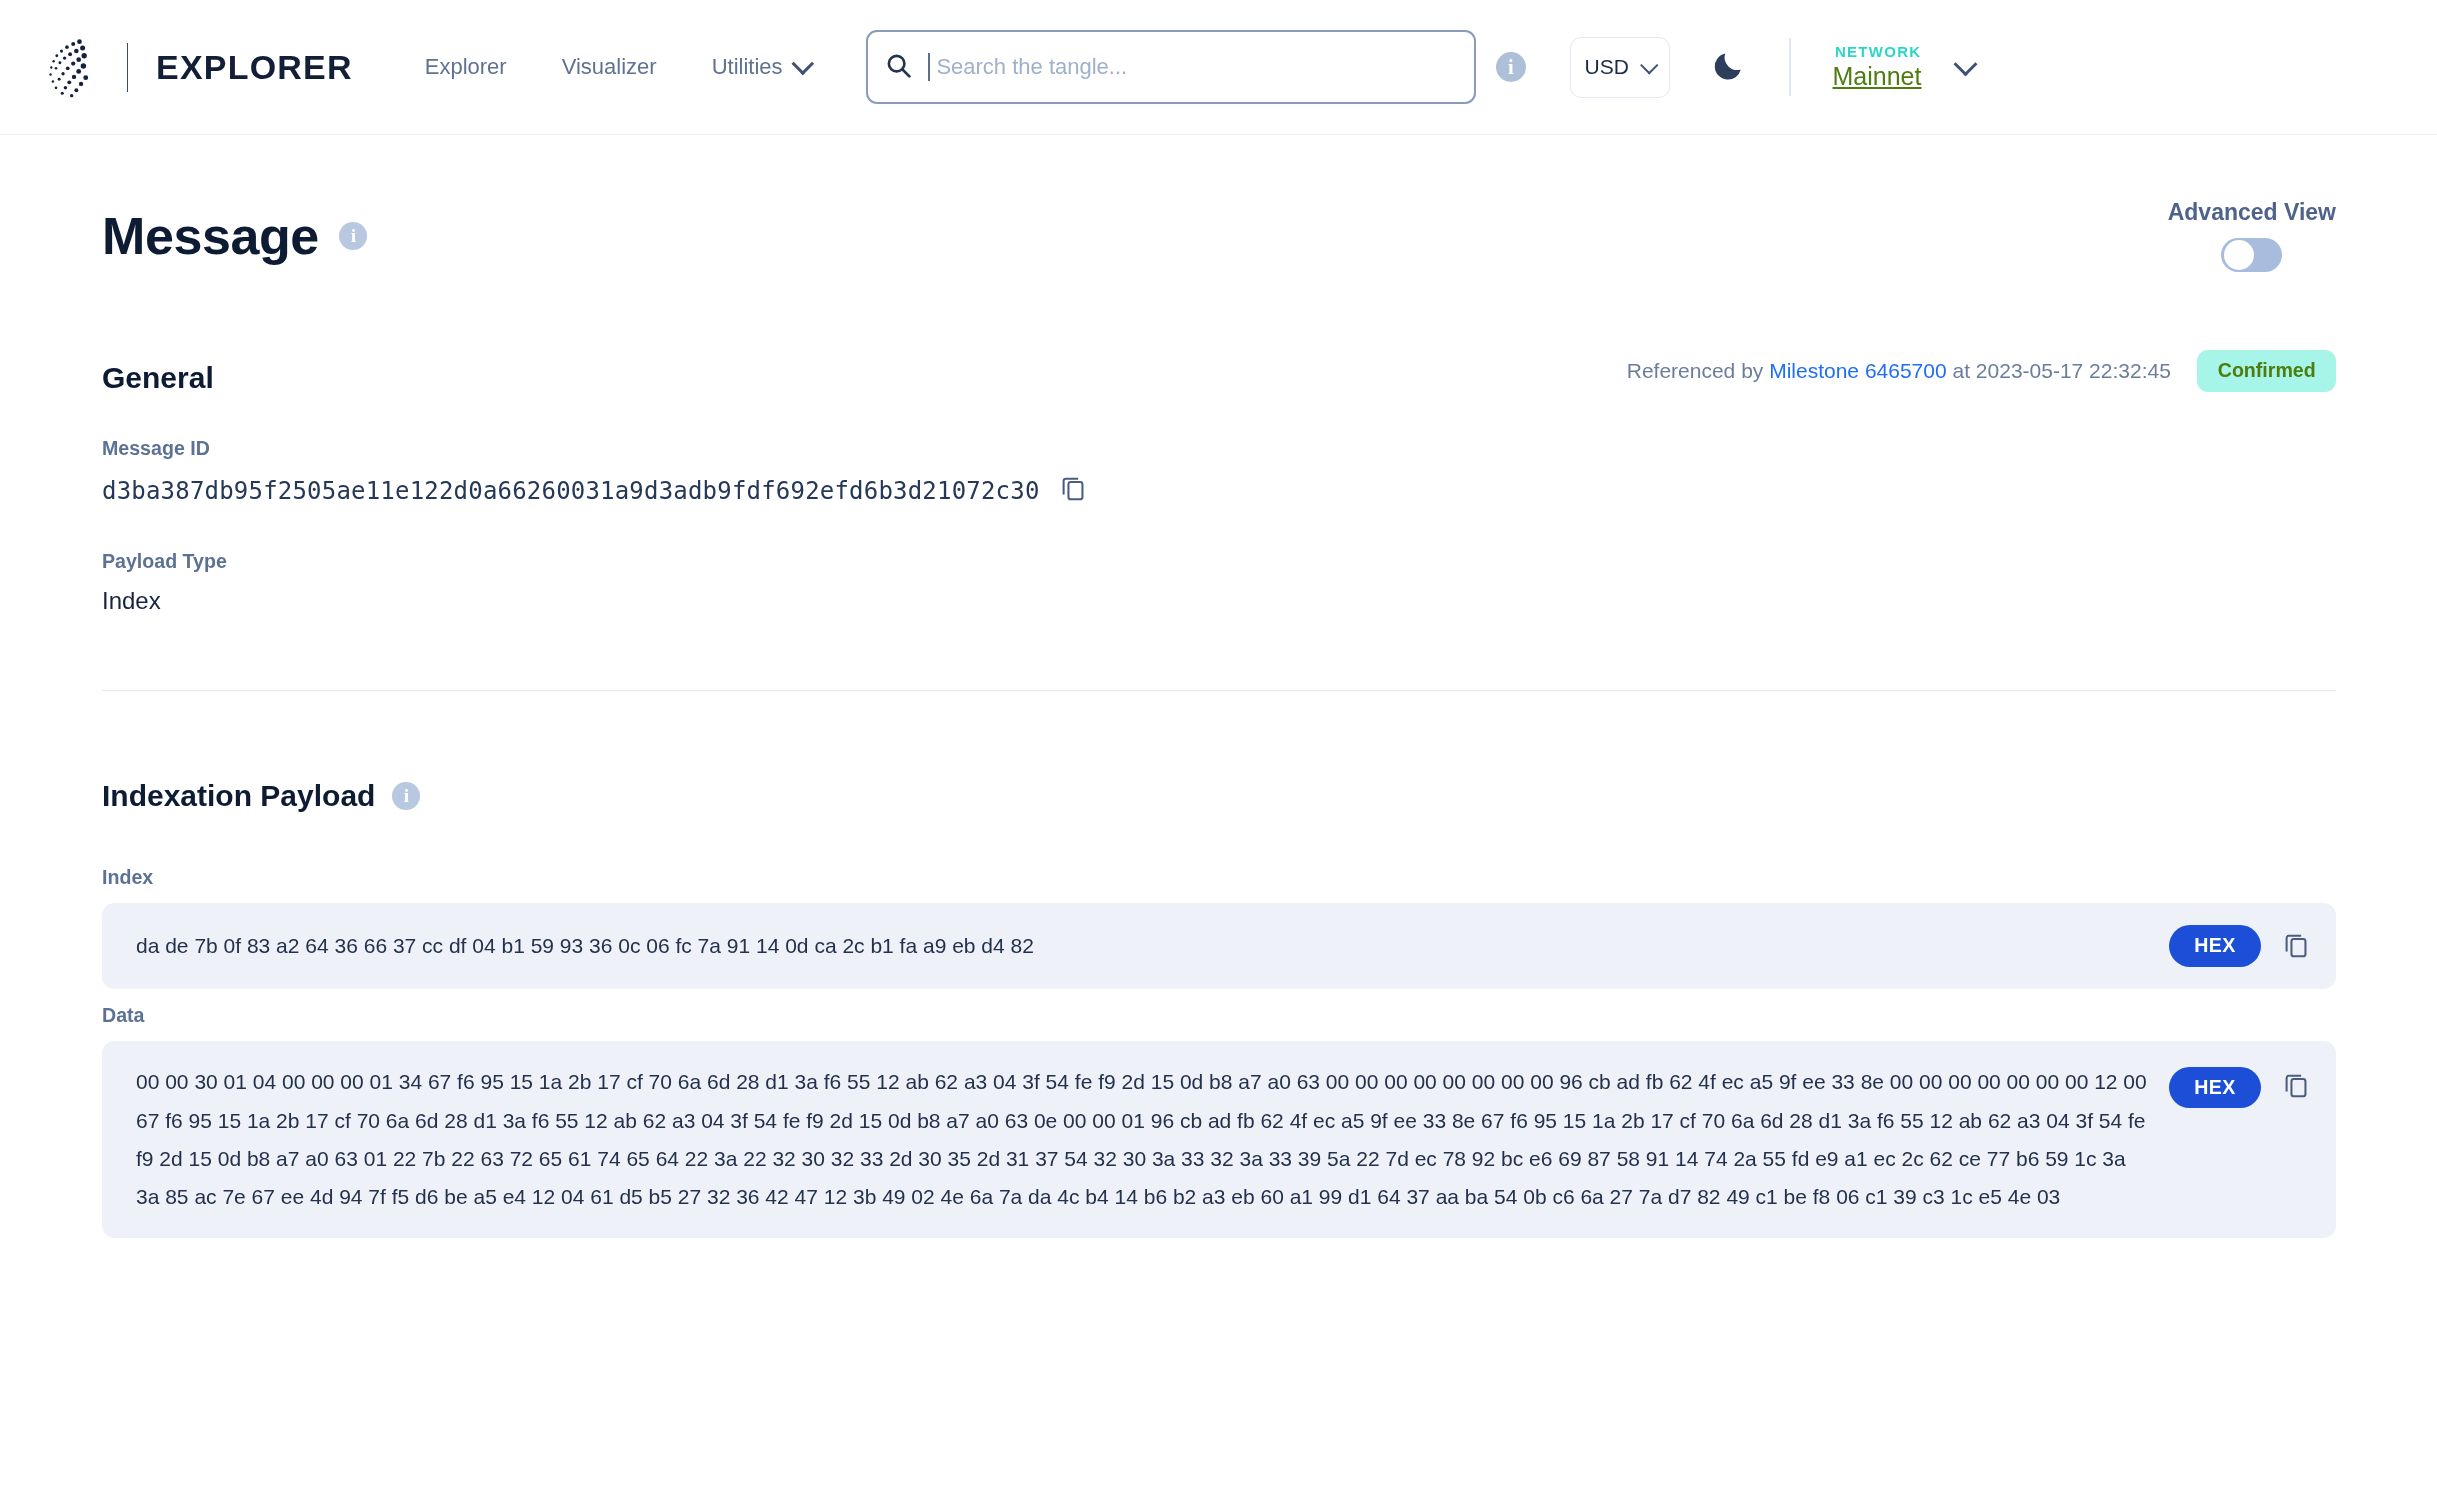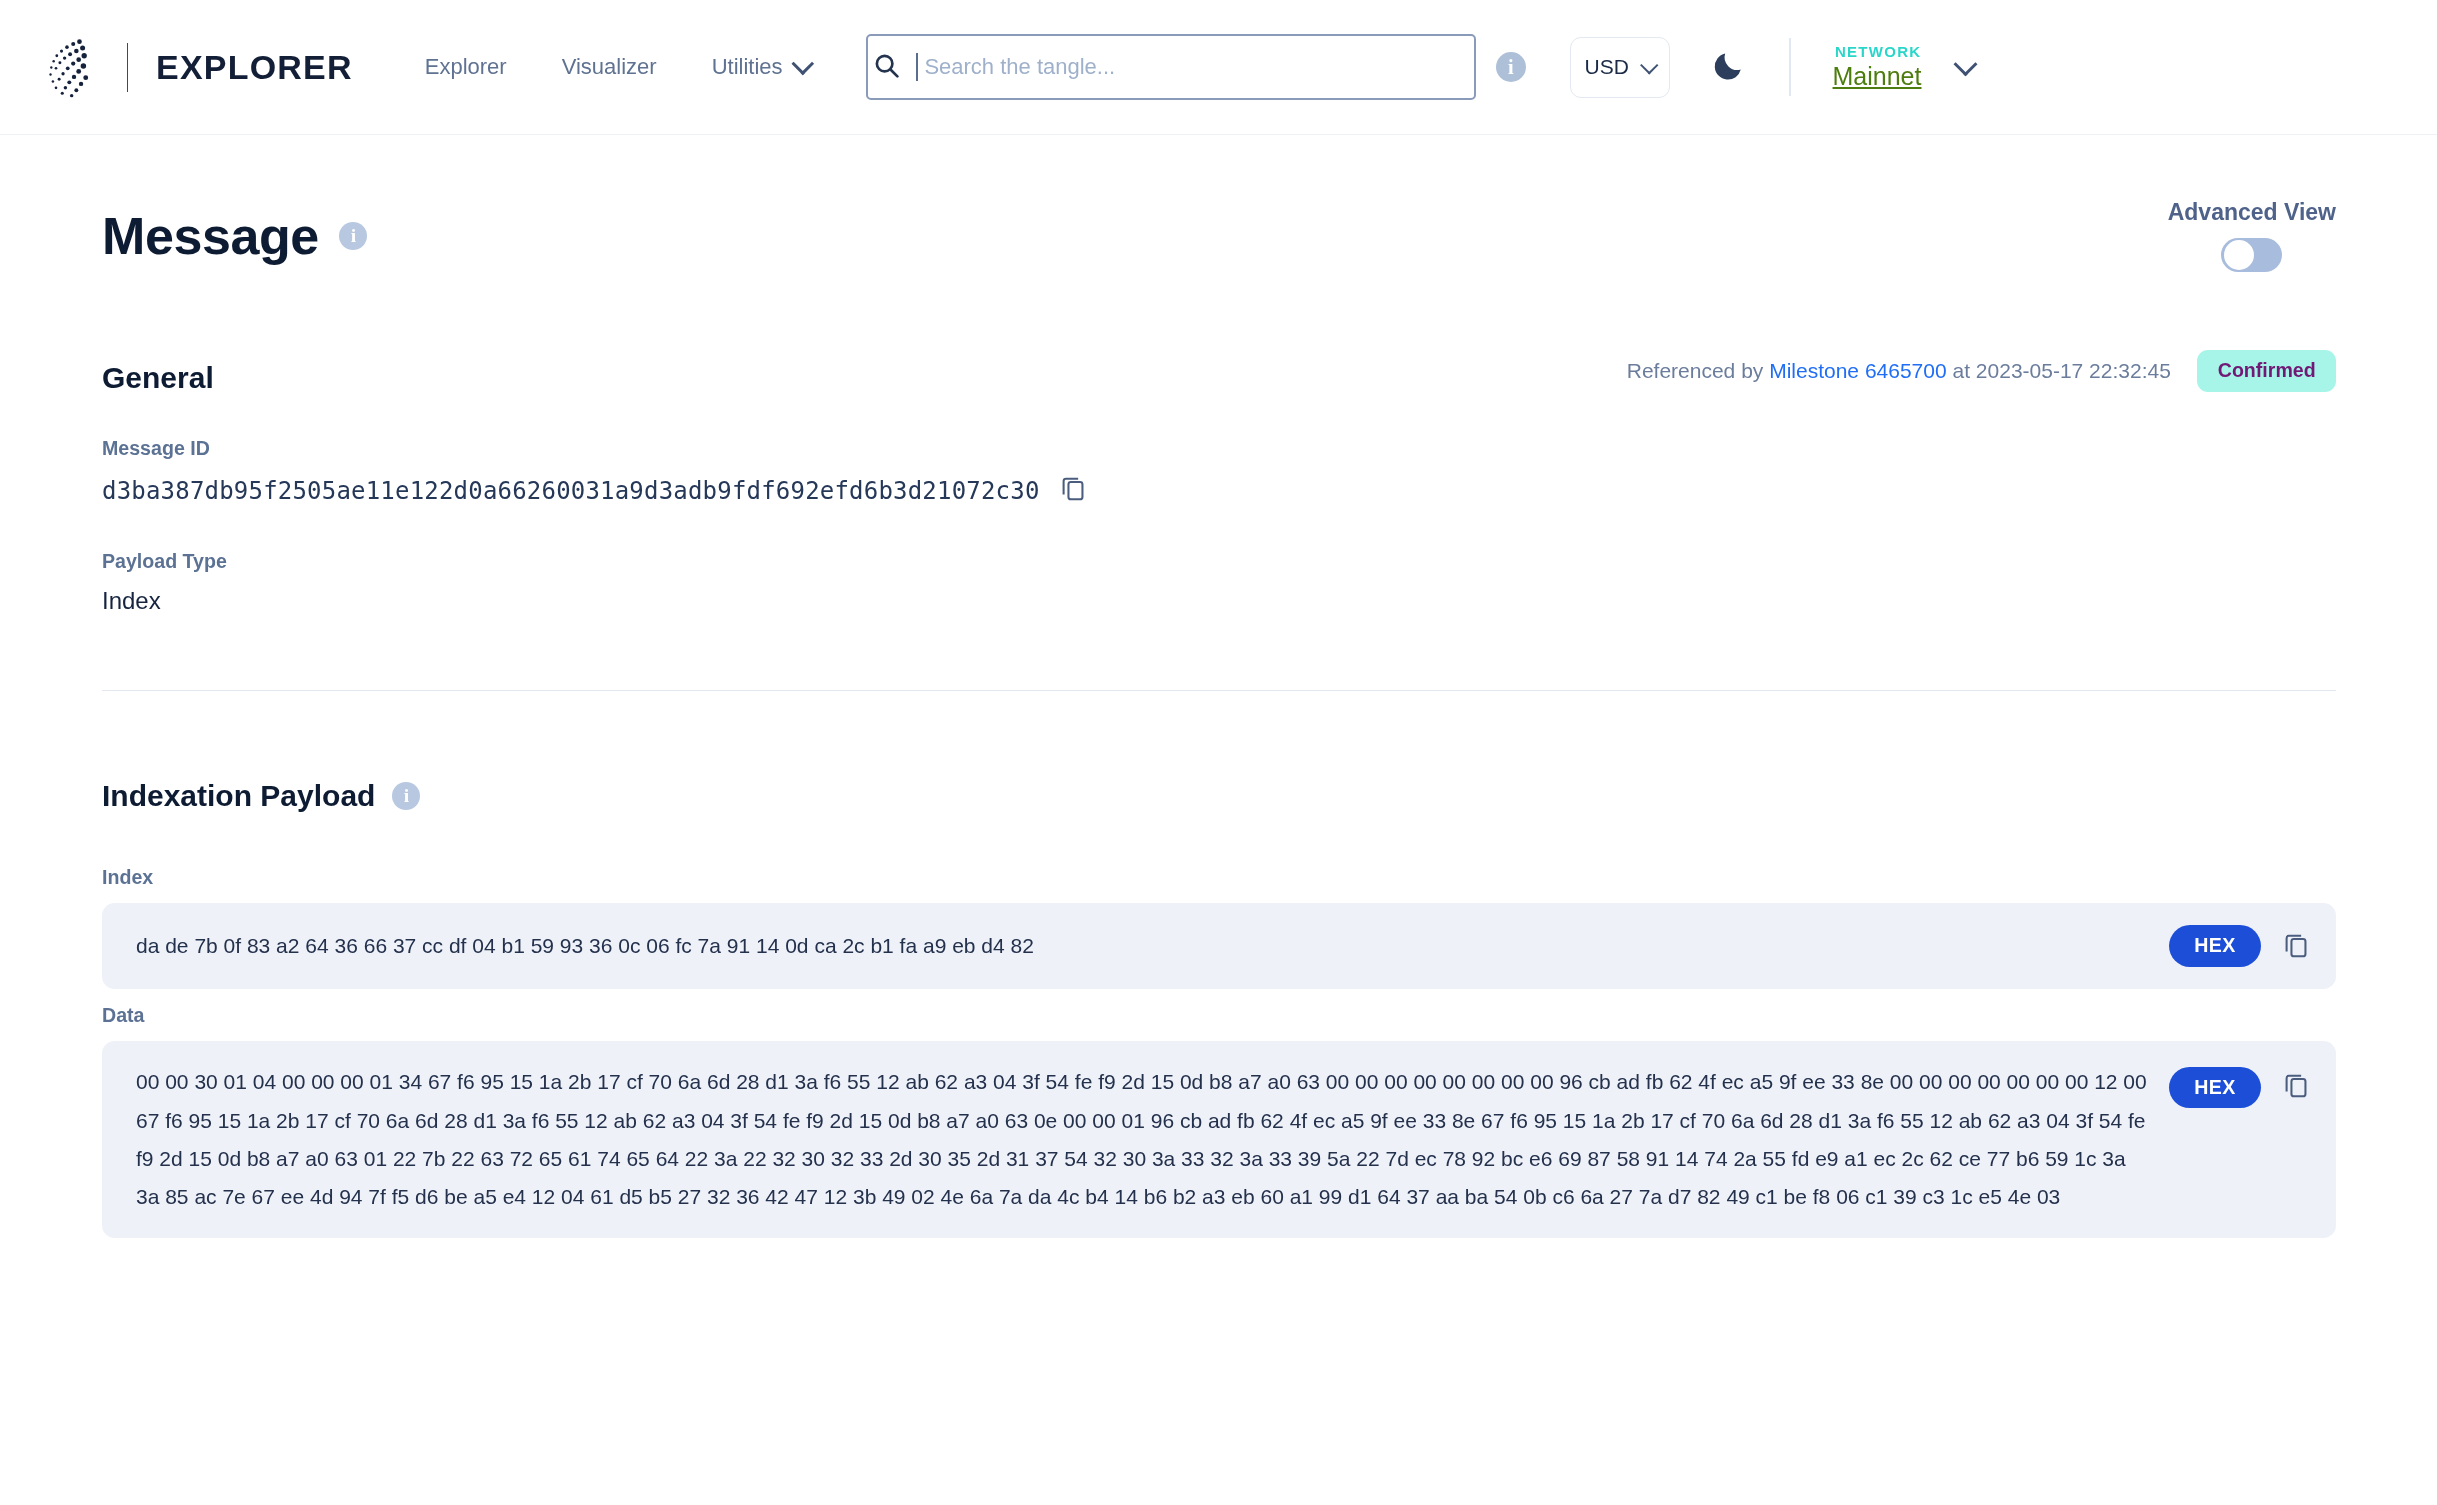--- a/index.html
+++ b/index.html
@@ -73,26 +73,26 @@
     transform: rotate(45deg) translate(-2.3px, -2.3px);
   }
   .search-wrap {
     margin-left: 55px;
     position: relative;
     display: flex;
     align-items: center;
   }
   .search-box {
     width: 610px;
-    height: 66px;
+    height: 74px;
     border: 2.3px solid #8a9bba;
-    border-radius: 5px;
-    display: flex;
-    align-items: center;
-    padding: 0 5px;
+    border-radius: 11px;
+    display: flex;
+    align-items: center;
+    padding: 0 17px;
     background: #fff;
   }
   .search-icon {
     width: 26.6px;
     height: 26.6px;
     flex: 0 0 auto;
     margin-right: 17px;
   }
   .search-caret {
     width: 1.6px;
@@ -279,21 +279,21 @@
     font-size: 21px;
     color: #6b7d9c;
   }
   .ref-link {
     color: #1f6ef5;
     font-weight: 400;
     cursor: pointer;
   }
   .badge-confirmed {
     background: #a6f5e8;
-    color: #701a75;
+    color: #4d7c0f;
     font-size: 19.6px;
     font-weight: 700;
     border-radius: 11px;
     padding: 11px 20.3px;
     line-height: 1;
   }
 
   .field { margin-top: 42px; }
   .field-label {
     font-size: 19.6px;

